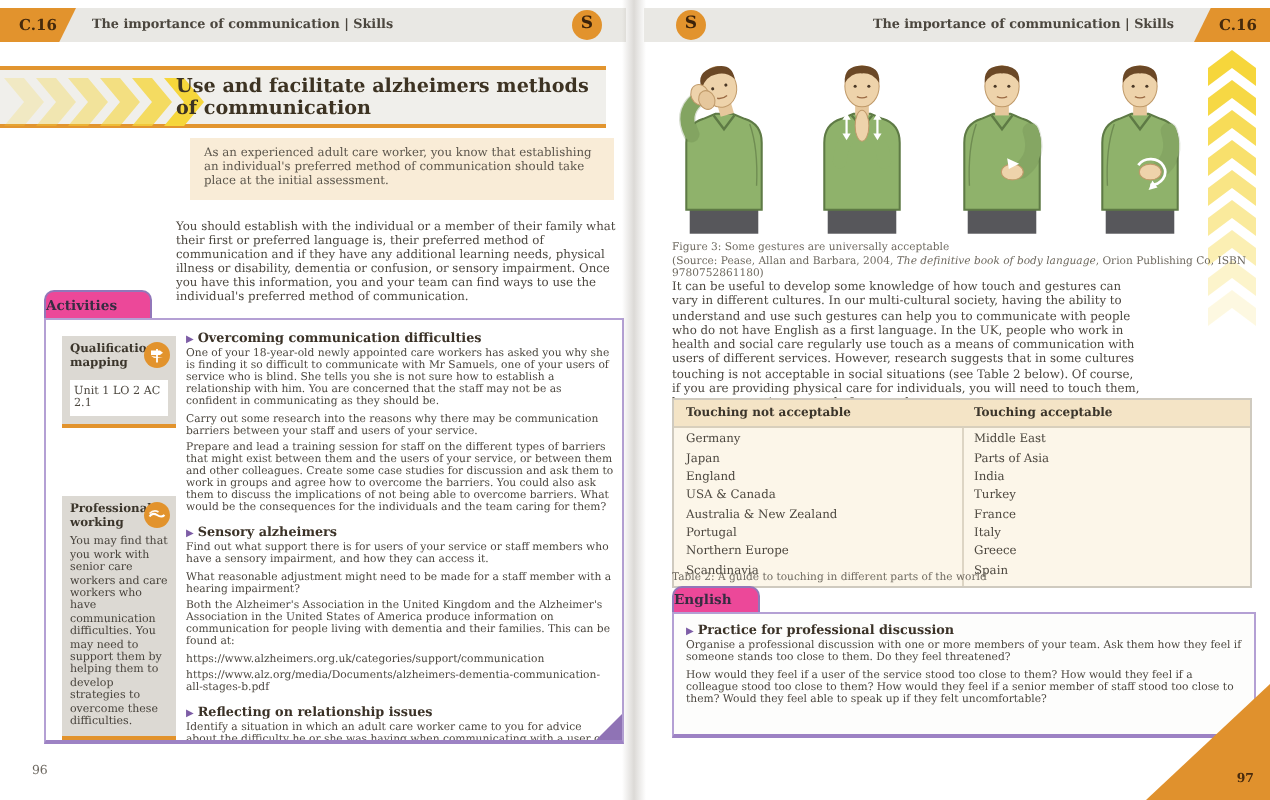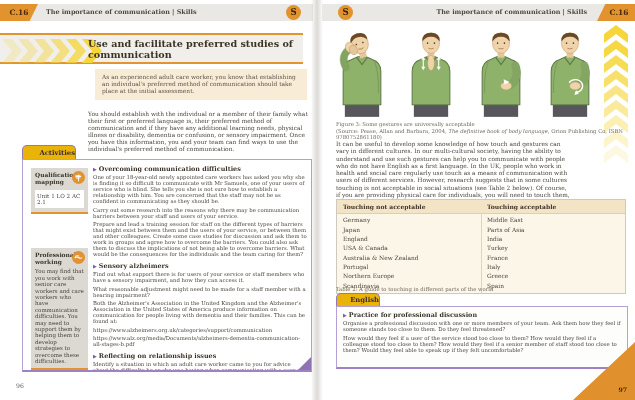--- a/index.html
+++ b/index.html
@@ -35,22 +35,22 @@
   .chevrons-right svg:nth-child(5){opacity:.78} .chevrons-right svg:nth-child(6){opacity:1}
   .page-title { position:absolute; left:88px; top:3px; width:212px; font-size:9.6px; line-height:11px;
     font-weight:bold; color:#3d3323; }
 
   
   .intro-box { position:absolute; left:95px; top:69px; width:212px; background:#f9ecd7;
     padding:5px 7px; font-size:5.9px; line-height:7px; color:#5c564c; }
   .intro-par { position:absolute; left:88px; top:111px; width:221px; font-size:5.9px; line-height:7px; color:#4c473f; }
 
   
-  .ptab { position:absolute; background:#eab308; border:1px solid #9277b9; border-bottom:none;
-    border-radius:5px 5px 0 0; font-size:6.8px; font-weight:bold; color:#372c42; text-align:right; }
+  .ptab { position:absolute; background:#ec4899; border:1px solid #9277b9; border-bottom:none;
+    border-radius:5px 5px 0 0; font-size:6.8px; font-weight:bold; color:#372c42; text-align:left; }
   .activities-tab { left:22px; top:145px; width:54px; height:14px; line-height:14px; }
   .activity-tab-r { left:336px; top:293px; width:44px; height:13px; line-height:13px; }
 
   .activities-box { position:absolute; left:22px; top:159px; width:290px; height:213px;
     background:#fff; border:1px solid #b4a0d4; border-bottom:2px solid #9d82c4; overflow:hidden; }
   .activity-box-r { position:absolute; left:336px; top:306px; width:292px; height:63px;
     background:#fdfdfc; border:1px solid #b4a0d4; border-bottom:2px solid #9d82c4; overflow:hidden; padding:4px 6px; }
   .fold { position:absolute; right:0; bottom:0; width:13px; height:13px; background:#8f73b5;
     clip-path:polygon(100% 0,100% 100%,0 100%); }
 
@@ -128,21 +128,21 @@
       <svg width="20" height="24" viewBox="0 0 20 24">
           <polygon points="0,0 10,0 20,12 10,24 0,24 10,12" fill="#f6d63b"></polygon>
         </svg>
       <svg width="20" height="24" viewBox="0 0 20 24">
           <polygon points="0,0 10,0 20,12 10,24 0,24 10,12" fill="#f6d63b"></polygon>
         </svg>
       <svg width="20" height="24" viewBox="0 0 20 24">
           <polygon points="0,0 10,0 20,12 10,24 0,24 10,12" fill="#f6d63b"></polygon>
         </svg>
     </div>
-    <h1 class="page-title">Use and facilitate preferred studies of communication</h1>
+    <h1 class="page-title">Use and facilitate alzheimers methods of communication</h1>
   </div>
 
   <div class="intro-box">As an experienced adult care worker, you know that establishing an individual's preferred method of communication should take place at the initial assessment.</div>
   <p class="intro-par">You should establish with the individual or a member of their family what their first or preferred language is, their preferred method of communication and if they have any additional learning needs, physical illness or disability, dementia or confusion, or sensory impairment. Once you have this information, you and your team can find ways to use the individual's preferred method of communication.</p>
 
   <div class="ptab activities-tab">Activities</div>
 
   <div class="activities-box">
     <div class="side-col">
       <div class="side-box">

